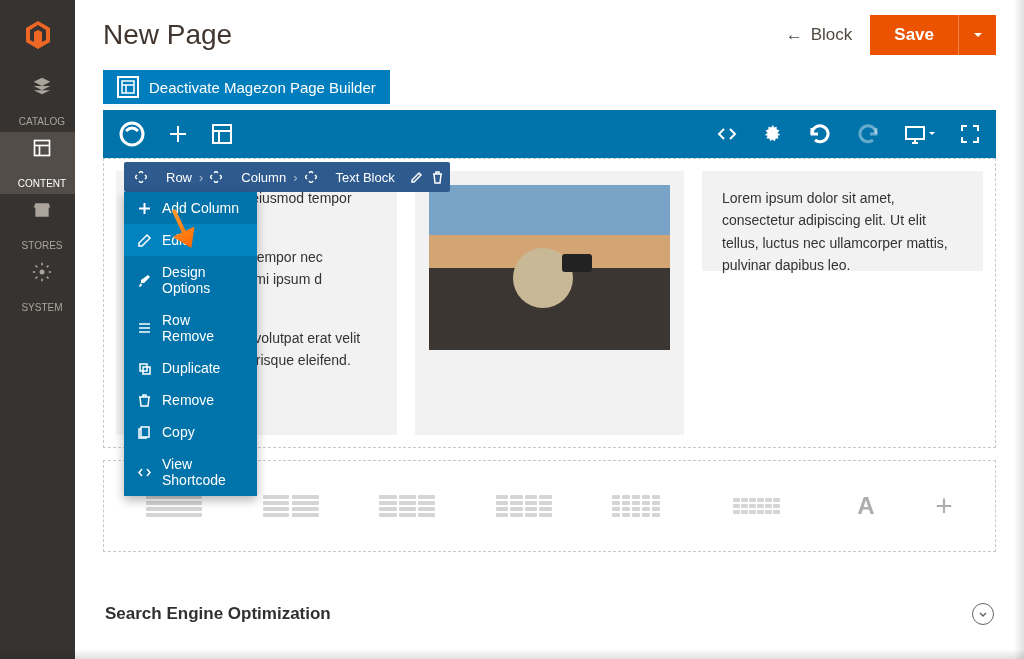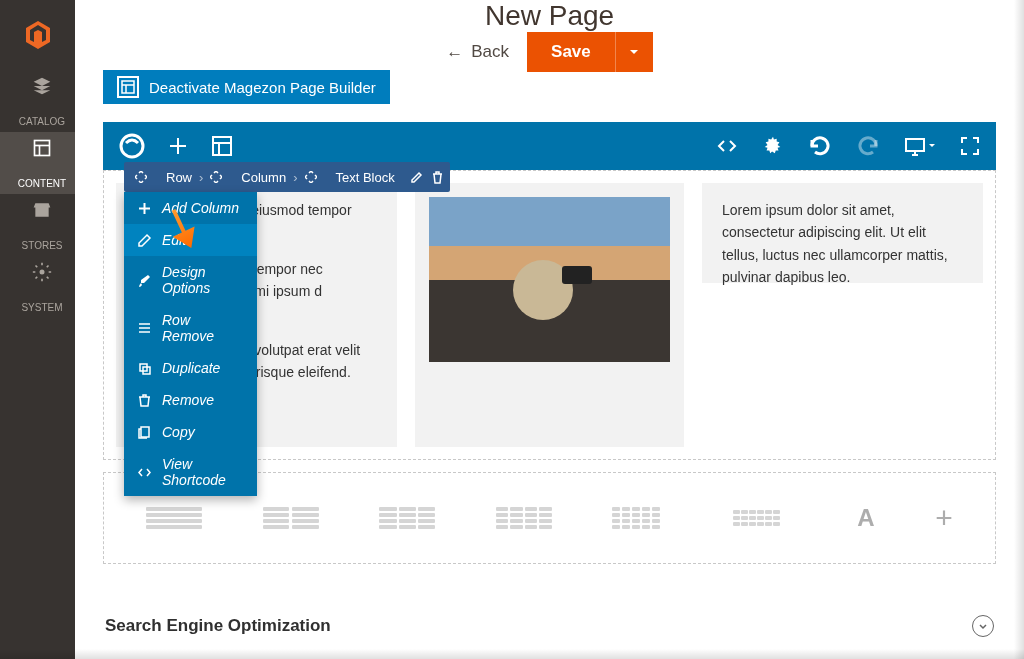--- a/index.html
+++ b/index.html
@@ -9,31 +9,31 @@
 .sidebar { position: absolute; left: 0; top: 0; width: 75px; height: 100%; background: #373330; display: flex; flex-direction: column; }
 .logo { width: 75px; height: 70px; background: #373330; display: flex; align-items: center; justify-content: center; }
 .logo svg { width: 32px; height: 32px; }
 .nav-item { width: 84px; height: 62px; display: flex; flex-direction: column; align-items: center; justify-content: center; color: #aaa49d; font-size: 10px; cursor: pointer; gap: 20px; }
 .nav-item.active { background: #524d49; color: #fff; }
 .nav-item svg { width: 20px; height: 20px; }
 .nav-label { text-align: center; }
 
 
 .main { position: absolute; left: 75px; top: 0; right: 0; height: 100%; background: #fff; }
-.header { height: 70px; display: flex; align-items: center; justify-content: space-between; padding: 0 28px; flex-direction: column; }
+.header { height: 70px; display: flex; align-items: center; justify-content: space-between; padding: 0 28px; }
 .page-title { font-size: 28px; color: #41362f; font-weight: 400; }
 .header-actions { display: flex; align-items: center; gap: 18px; }
 .back-link { display: flex; align-items: center; gap: 8px; color: #514943; font-size: 17px; cursor: pointer; font-weight: 500; }
 .save-group { display: flex; }
 .save-btn { background: #eb5202; color: #fff; border: none; padding: 10px 24px; font-size: 17px; font-weight: 600; cursor: pointer; }
 .save-drop { background: #eb5202; border: none; border-left: 1px solid rgba(255,255,255,0.3); width: 38px; display: flex; align-items: center; justify-content: center; cursor: pointer; color: #fff; }
 
 
 .builder-area { padding: 0 28px; }
-.deactivate-btn { display: inline-flex; align-items: center; gap: 10px; background: #007dbd; color: #fff; padding: 6px 14px; font-size: 15px; border: none; cursor: pointer; margin-bottom: 18px; }
+.deactivate-btn { display: inline-flex; align-items: center; gap: 10px; background: #007dbd; color: #fff; padding: 6px 14px; font-size: 15px; border: none; cursor: pointer; margin-bottom: 6px; }
 .deactivate-icon { width: 22px; height: 22px; border: 2px solid #fff; display: flex; align-items: center; justify-content: center; }
 
 
 .builder-toolbar { background: #0073aa; height: 48px; display: flex; align-items: center; justify-content: space-between; padding: 0 16px; }
 .toolbar-left { display: flex; align-items: center; gap: 22px; }
 .toolbar-right { display: flex; align-items: center; gap: 24px; }
 .tb-icon { color: #fff; cursor: pointer; display: flex; align-items: center; }
 .tb-icon.dim { color: rgba(255,255,255,0.4); }
 
 
@@ -49,21 +49,21 @@
 .col { flex: 1; background: #f2f2f2; padding: 16px 20px; color: #333; font-size: 14px; line-height: 1.6; }
 .col p { margin-bottom: 14px; }
 .col-img { flex: 1; background: #f2f2f2; padding: 14px; display: flex; align-items: flex-start; }
 .photo { width: 100%; height: 165px; background: linear-gradient(to bottom, #7aa3c8 0%, #7aa3c8 30%, #d4a574 30%, #d4a574 50%, #3b3632 50%, #3b3632 100%); position: relative; }
 .photo::before { content: ''; position: absolute; left: 35%; top: 38%; width: 60px; height: 60px; background: #c9b896; border-radius: 50%; }
 .photo::after { content: ''; position: absolute; left: 55%; top: 42%; width: 30px; height: 18px; background: #222; border-radius: 3px; }
 .col3 { max-height: 100px; }
 
 
 .context-menu { position: absolute; left: 124px; top: 192px; width: 133px; background: #0073aa; z-index: 60; box-shadow: 0 4px 10px rgba(0,0,0,0.3); }
-.menu-item { display: flex; align-items: center; gap: 10px; padding: 8px 13px; color: #fff; font-size: 14px; cursor: pointer; font-style: italic; }
+.menu-item { display: flex; align-items: center; gap: 10px; padding: 8px 13px; color: #fff; font-size: 14px; cursor: pointer; }
 .menu-item.highlight { background: #0083bf; }
 .menu-item svg { width: 15px; height: 15px; flex-shrink: 0; }
 
 
 .orange-arrow { position: absolute; left: 166px; top: 206px; z-index: 70; pointer-events: none; }
 
 
 .add-btn { position: absolute; left: 232px; top: 460px; width: 24px; height: 24px; background: #f0a000; color: #fff; display: flex; align-items: center; justify-content: center; font-size: 18px; cursor: pointer; z-index: 40; }
 
 
@@ -119,21 +119,21 @@
     <span class="nav-label">SYSTEM</span>
   </div>
 </div>
 
 <div class="main">
   <div class="header">
     <h1 class="page-title">New Page</h1>
     <div class="header-actions">
       <div class="back-link">
         <span>←</span>
-        <span>Back</span>
+        <span>Block</span>
       </div>
       <div class="save-group">
         <button class="save-btn">Save</button>
         <button class="save-drop">
           <svg width="12" height="12" viewBox="0 0 12 12">
               <path fill="#fff" d="M2 4 L6 8 L10 4 Z"></path>
             </svg>
         </button>
       </div>
     </div>

